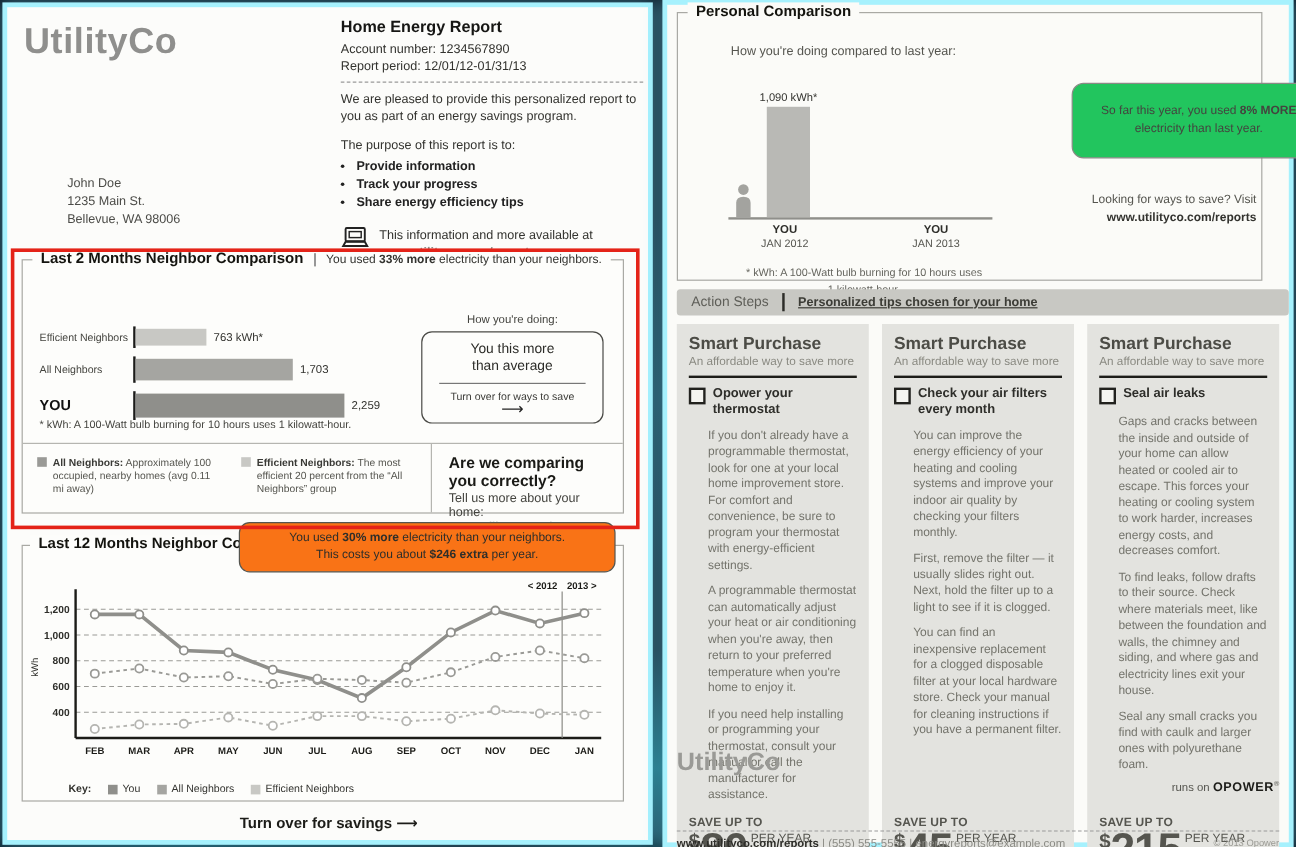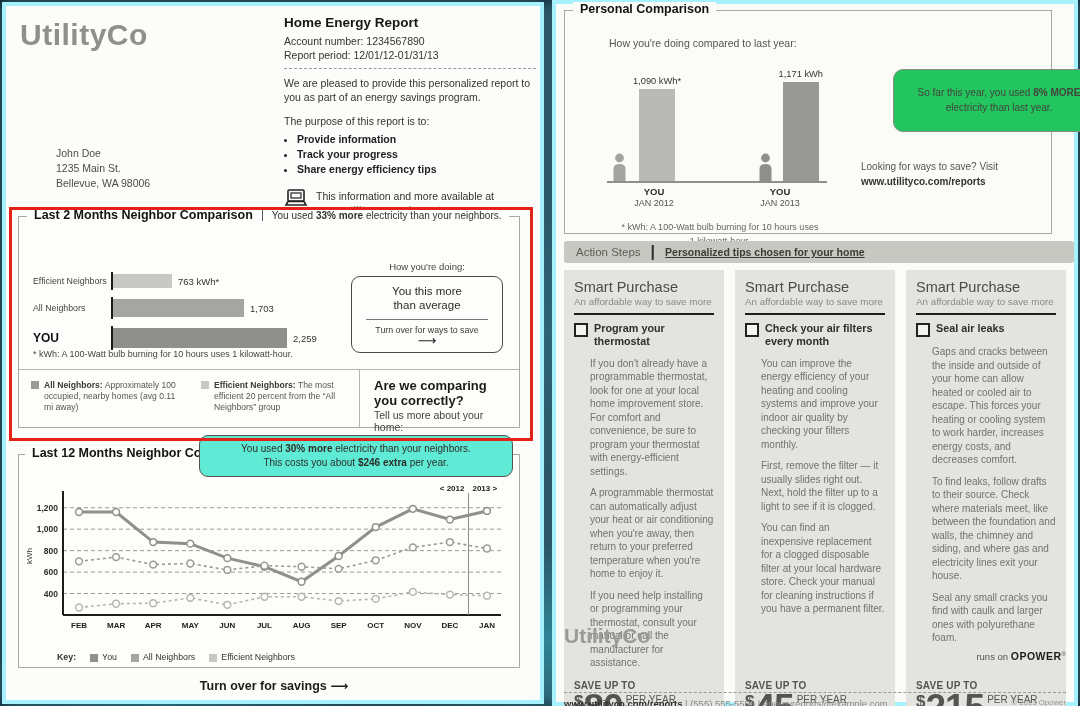--- a/index.html
+++ b/index.html
@@ -56,21 +56,21 @@
   .legend-row{position:absolute;left:0;right:0;bottom:0;top:152px;border-top:1px solid #b5b5b0;display:flex;}
   .legend-item{display:flex;gap:5px;padding:10px 6px 0 12px;width:152px;font-size:8.6px;color:#55554f;line-height:1.3;}
   .sq{width:8px;height:8px;background:#9a9a96;flex:none;margin-top:1px;}
   .legend-item b{color:#3a3a36;}
   .compare-blk{border-left:1px solid #b5b5b0;padding:8px 10px 0 14px;flex:1;}
   .compare-title{font-size:13px;font-weight:bold;color:#1a1a16;}
   .compare-line{font-size:10.5px;color:#44443f;margin-top:1px;}
   .compare-url{font-size:9.5px;font-weight:bold;color:#8e8e8a;margin-top:1px;}
 
   
-  .callout{position:absolute;top:-20px;right:6px;width:292px;border:1.5px solid #55554f;border-radius:9px;background:#5eead4;padding:6px 10px;text-align:center;font-size:10px;color:#2e2e2a;line-height:1.4;z-index:2;}
+  .callout{position:absolute;top:-20px;right:6px;width:292px;border:1.5px solid #55554f;border-radius:9px;background:#f97316;padding:6px 10px;text-align:center;font-size:10px;color:#2e2e2a;line-height:1.4;z-index:2;}
   .keyrow{position:absolute;left:38px;bottom:5px;display:flex;align-items:center;gap:14px;font-size:8.8px;color:#33332f;}
   .keyrow .ki{display:flex;align-items:center;gap:4px;}
   .turnover{position:absolute;left:0;width:100%;text-align:center;font-size:12.5px;font-weight:bold;color:#1c1c18;}
   .turnover .arr{letter-spacing:-2px;}
 
   
   .pq{font-size:10.5px;color:#55554f;}
   .pchart{position:absolute;left:42px;top:52px;width:220px;}
   .pgroups{display:flex;justify-content:space-between;border-bottom:2px solid #8f8f8b;padding:0 4px;}
   .pgroup{display:flex;align-items:flex-end;gap:5px;height:118px;}
@@ -78,33 +78,33 @@
   .plabel{font-size:9.3px;color:#33332f;margin-bottom:3px;white-space:nowrap;}
   .vbar{width:36px;background:#a9a9a5;}
   .vbar.v0{background:#b9b9b5;}
   .vbar.v1{background:#989894;}
   .pcaps{display:flex;justify-content:space-between;padding:0 4px;margin-top:3px;}
   .pcap{width:86px;text-align:center;}
   .pcap .who{font-size:9.5px;font-weight:bold;color:#2e2e2a;}
   .pcap .per{font-size:9px;color:#55554f;margin-top:1px;}
   .pfoot{position:absolute;left:30px;top:210px;width:250px;text-align:center;font-size:9px;color:#66665f;line-height:1.5;}
   .pcallout{position:absolute;left:280px;top:58px;width:186px;border:1.5px solid #8a8a85;border-radius:10px;background:#22c55e;padding:16px 12px;text-align:center;font-size:10px;color:#44443f;line-height:1.45;margin-left:48px;}
-  .pways{position:absolute;left:296px;top:148px;width:186px;text-align:left;font-size:10px;color:#55554f;line-height:1.5;}
+  .pways{position:absolute;left:296px;top:148px;width:186px;text-align:right;font-size:10px;color:#55554f;line-height:1.5;}
   .pways .u{font-weight:bold;color:#33332f;}
 
   
   .actionbar{position:absolute;left:8px;top:237px;width:486px;height:22px;background:#c8c8c3;border-radius:3px;display:flex;align-items:center;padding:0 12px;gap:10px;}
   .action-label{font-size:11.5px;color:#5e5e58;}
   .action-sep{color:#2c2c28;font-weight:bold;}
   .action-sub{font-size:10.5px;font-weight:bold;color:#3c3c36;text-decoration:underline;}
 
   
   .tips{position:absolute;left:8px;top:266px;width:502px;display:flex;gap:11px;}
   .tip{flex:1;background:#e3e3df;padding:9px 10px 10px;display:flex;flex-direction:column;min-height:336px;}
-  .tip-h{font-size:14.5px;font-weight:normal;color:#4c4c46;}
+  .tip-h{font-size:14.5px;font-weight:bold;color:#4c4c46;}
   .tip-sh{font-size:9.8px;color:#8a8a82;margin-top:1px;}
   .tip-rule{border-top:2px solid #1c1c18;margin:6px 0 7px;}
   .tip-titlerow{display:flex;gap:6px;}
   .cbx{width:10px;height:10px;border:2px solid #22221e;background:#f4f4f0;flex:none;margin-top:1px;}
   .tip-title{font-size:10.8px;font-weight:bold;color:#2e2e2a;line-height:1.25;}
   .tip p{font-size:10px;color:#73736b;line-height:1.35;margin:8px 0 0 16px;}
   .save{margin-top:auto;padding-top:10px;}
   .save-l{font-size:10px;font-weight:bold;color:#55554f;letter-spacing:.2px;}
   .save-amt{display:flex;align-items:flex-start;line-height:.9;}
   .save-cur{font-size:17px;font-weight:bold;color:#55554f;margin-top:3px;}
@@ -332,30 +332,20 @@
         <div class="pgroup">
           <svg width="17" height="28" viewBox="0 0 17 28">
               <circle cx="8.5" cy="5" r="4.4" fill="#a3a39f"></circle>
               <path d="M2.5 28 L2.5 16 Q2.5 11 8.5 11 Q14.5 11 14.5 16 L14.5 28 Z" fill="#a3a39f"></path>
             </svg>
           <div class="pbarcol">
             <div class="plabel">1,090 kWh*</div>
             <div class="vbar v0" style="height: 92px;"></div>
           </div>
         </div>
-        <div class="pgroup">
-          <svg width="17" height="28" viewBox="0 0 17 28">
-              <circle cx="8.5" cy="5" r="4.4" fill="#8f8f8b"></circle>
-              <path d="M2.5 28 L2.5 16 Q2.5 11 8.5 11 Q14.5 11 14.5 16 L14.5 28 Z" fill="#8f8f8b"></path>
-            </svg>
-          <div class="pbarcol">
-            <div class="plabel">1,171 kWh</div>
-            <div class="vbar v1" style="height: 99px;"></div>
-          </div>
-        </div>
       </div>
       <div class="pcaps">
         <div class="pcap">
           <div class="who">YOU</div>
           <div class="per">JAN 2012</div>
         </div>
         <div class="pcap">
           <div class="who">YOU</div>
           <div class="per">JAN 2013</div>
         </div>
@@ -381,21 +371,21 @@
     <span class="action-sub">Personalized tips chosen for your home</span>
   </div>
 
   <div class="tips">
     <div class="tip">
       <div class="tip-h">Smart Purchase</div>
       <div class="tip-sh">An affordable way to save more</div>
       <div class="tip-rule"></div>
       <div class="tip-titlerow">
         <span class="cbx"></span>
-        <span class="tip-title">Program your thermostat</span>
+        <span class="tip-title">Opower your thermostat</span>
       </div>
       <p>If you don't already have a programmable thermostat, look for one at your local home improvement store. For comfort and convenience, be sure to program your thermostat with energy-efficient settings.</p>
       <p>A programmable thermostat can automatically adjust your heat or air conditioning when you're away, then return to your preferred temperature when you're home to enjoy it.</p>
       <p>If you need help installing or programming your thermostat, consult your manual or call the manufacturer for assistance.</p>
       <div class="save">
         <div class="save-l">SAVE UP TO</div>
         <div class="save-amt">
             <span class="save-cur">$</span>
             <span class="save-num">80</span>
             <span class="save-per">PER YEAR</span>

